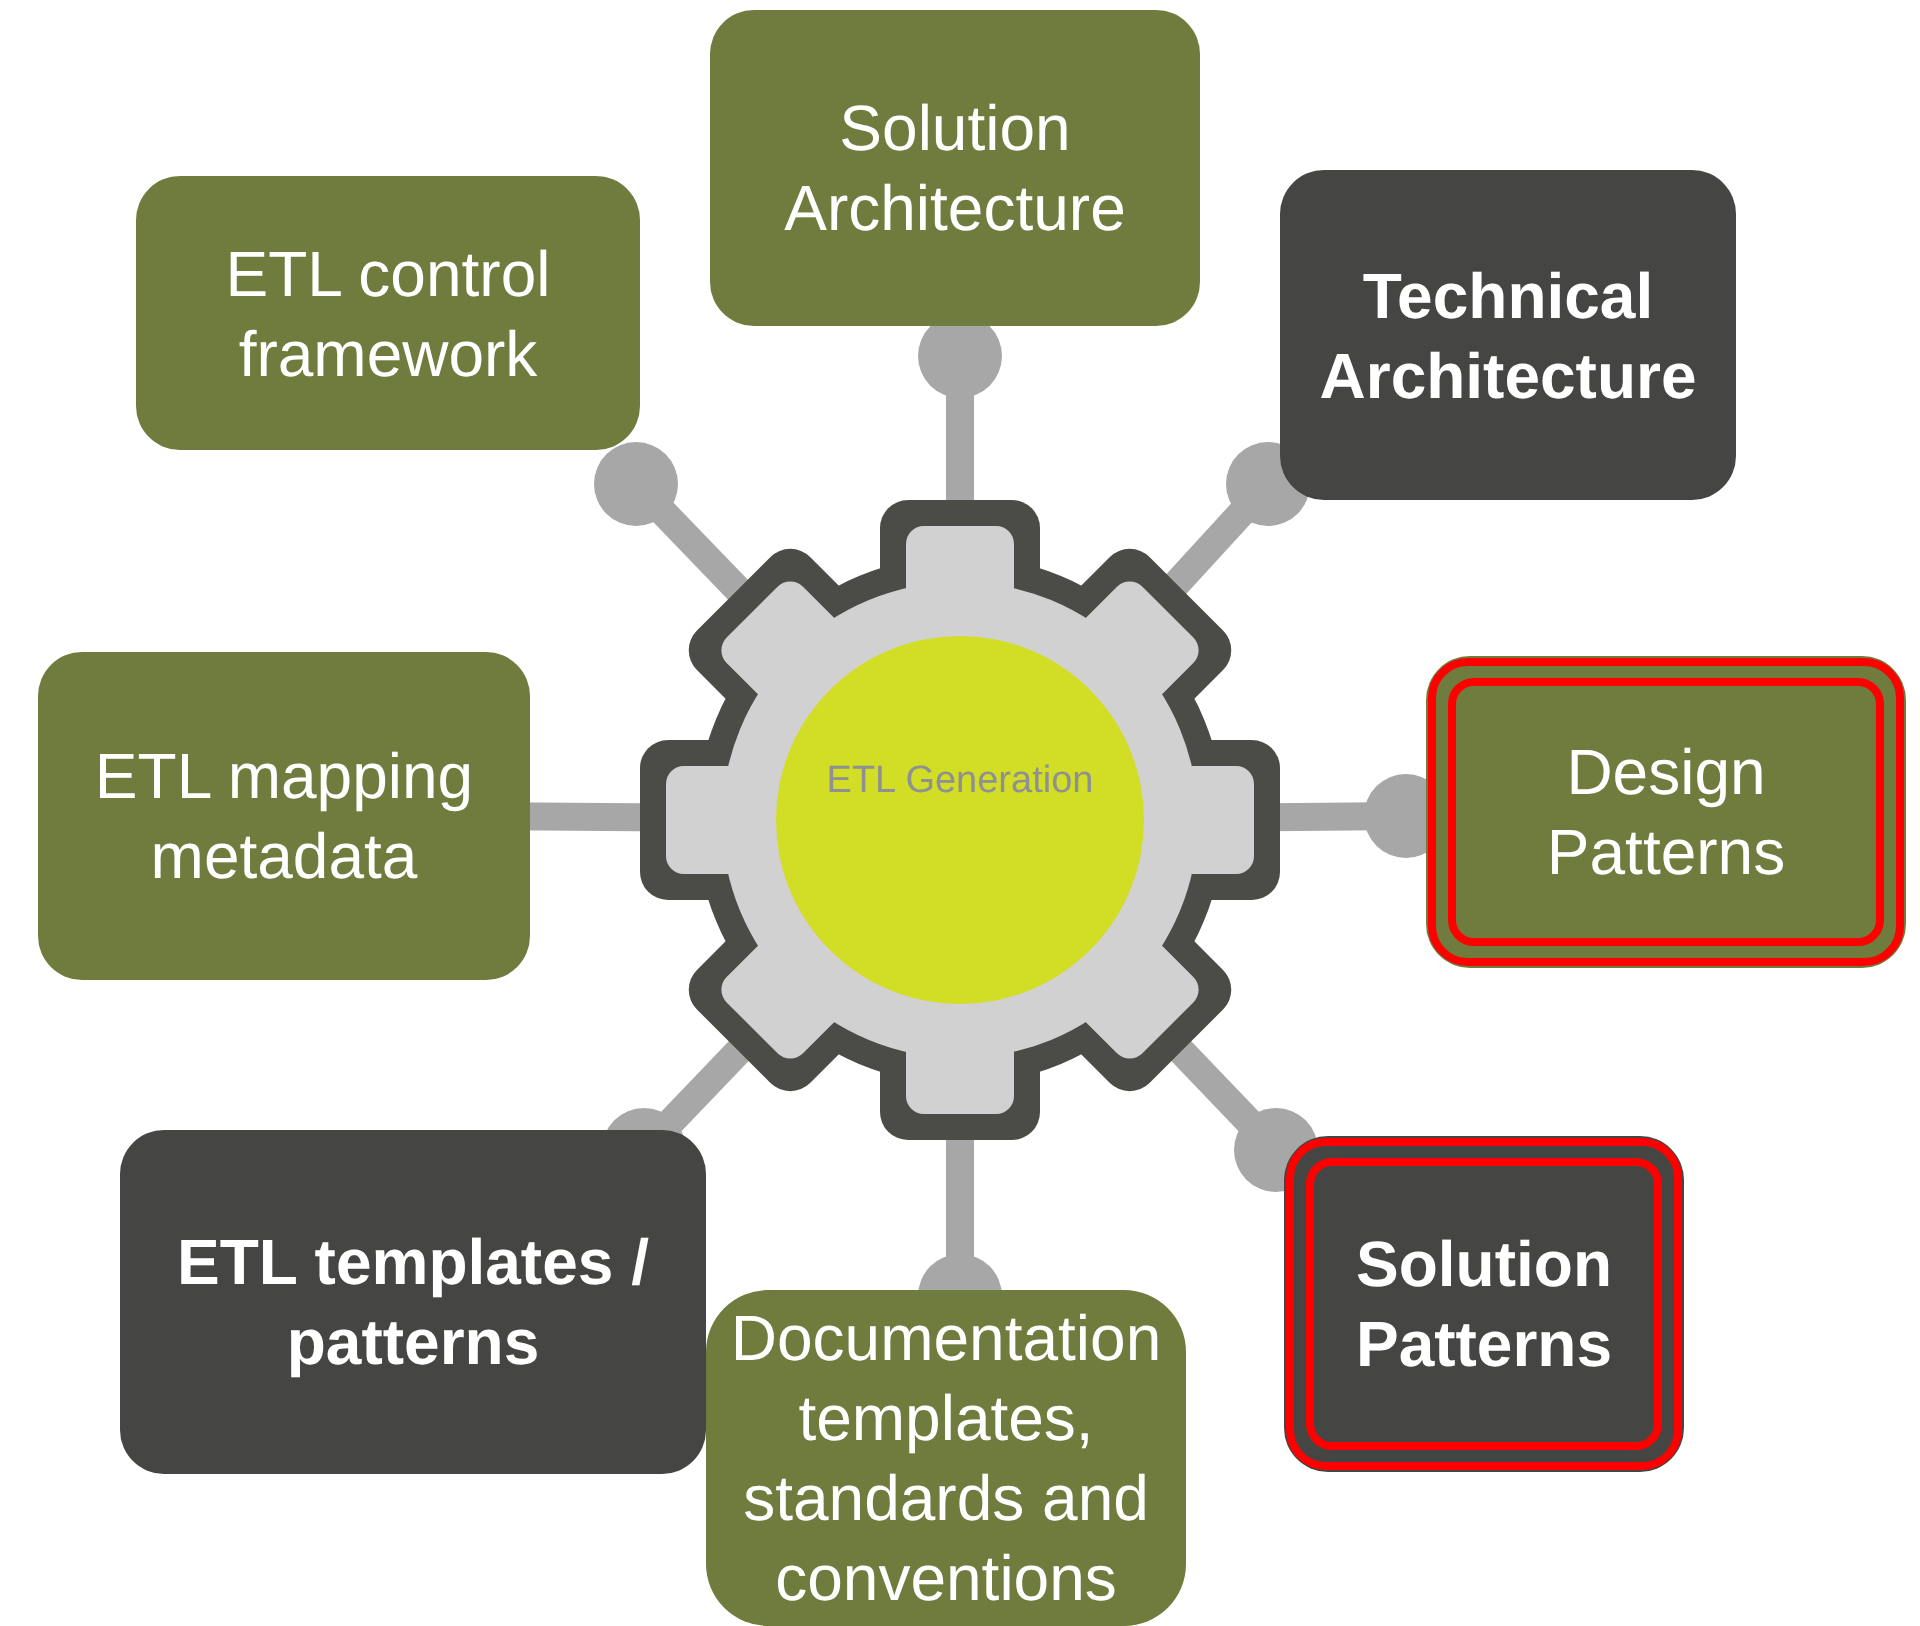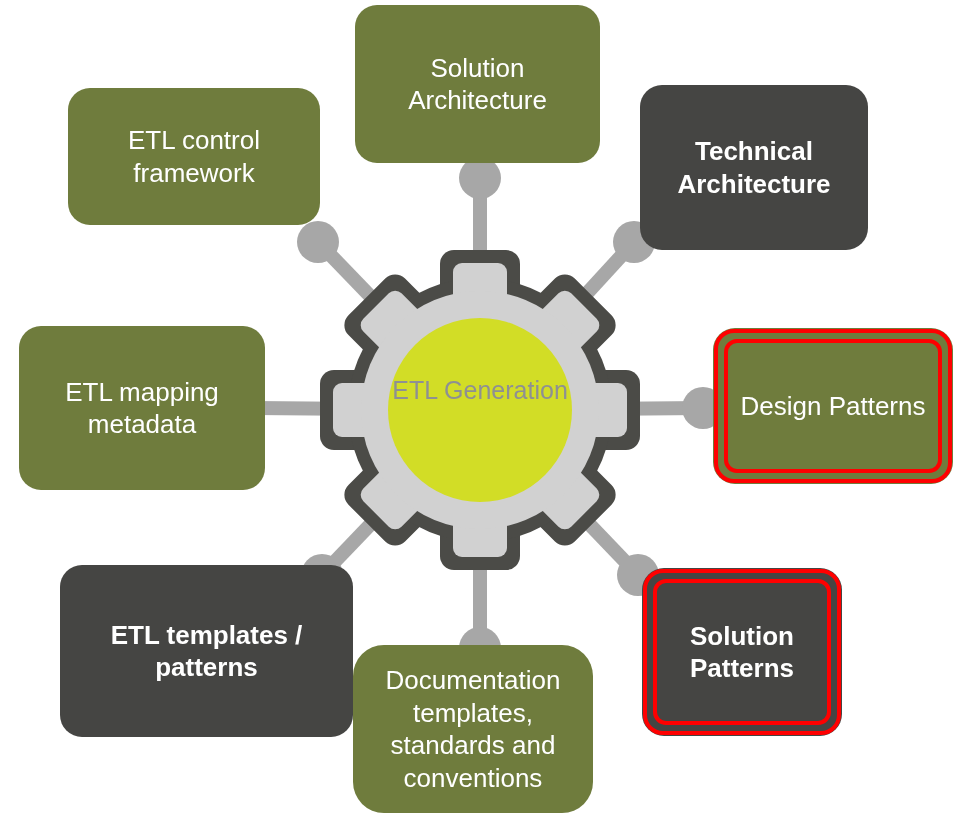--- a/index.html
+++ b/index.html
@@ -11,30 +11,30 @@
     background:#ffffff;
   }
   .diagram-svg{position:absolute;left:0;top:0;}
   .spokes line{stroke:var(--c-spoke);stroke-width:14;}
   .spoke-ends circle{fill:var(--c-spoke);}
   .gear-dark rect,.gear-dark circle{fill:var(--c-gear_outline);}
   .gear-light rect,.gear-light circle{fill:var(--c-gear_body);}
   .hub{fill:var(--c-hub);}
   .hub-label{
     position:absolute;left:390px;top:372px;width:180px;
-    text-align:center;font-size:25px;line-height:37px;
+    text-align:center;font-size:19px;line-height:37px;
     color:var(--c-center_text);
   }
   .node{
     position:absolute;
     border-radius:22px;
     color:var(--c-text);
     display:flex;align-items:center;justify-content:center;
     text-align:center;
-    font-size:26px;line-height:1.25;
+    font-size:32px;line-height:1.25;
     padding:10px 12px;box-sizing:border-box;
   }
   .c-green{background:var(--c-green);}
   .c-dark{background:var(--c-dark);font-weight:bold;}
   .highlight::before{
     content:"";position:absolute;inset:1px;
     border:4px solid var(--c-highlight);
     border-radius:20px;pointer-events:none;
   }
   .highlight::after{

